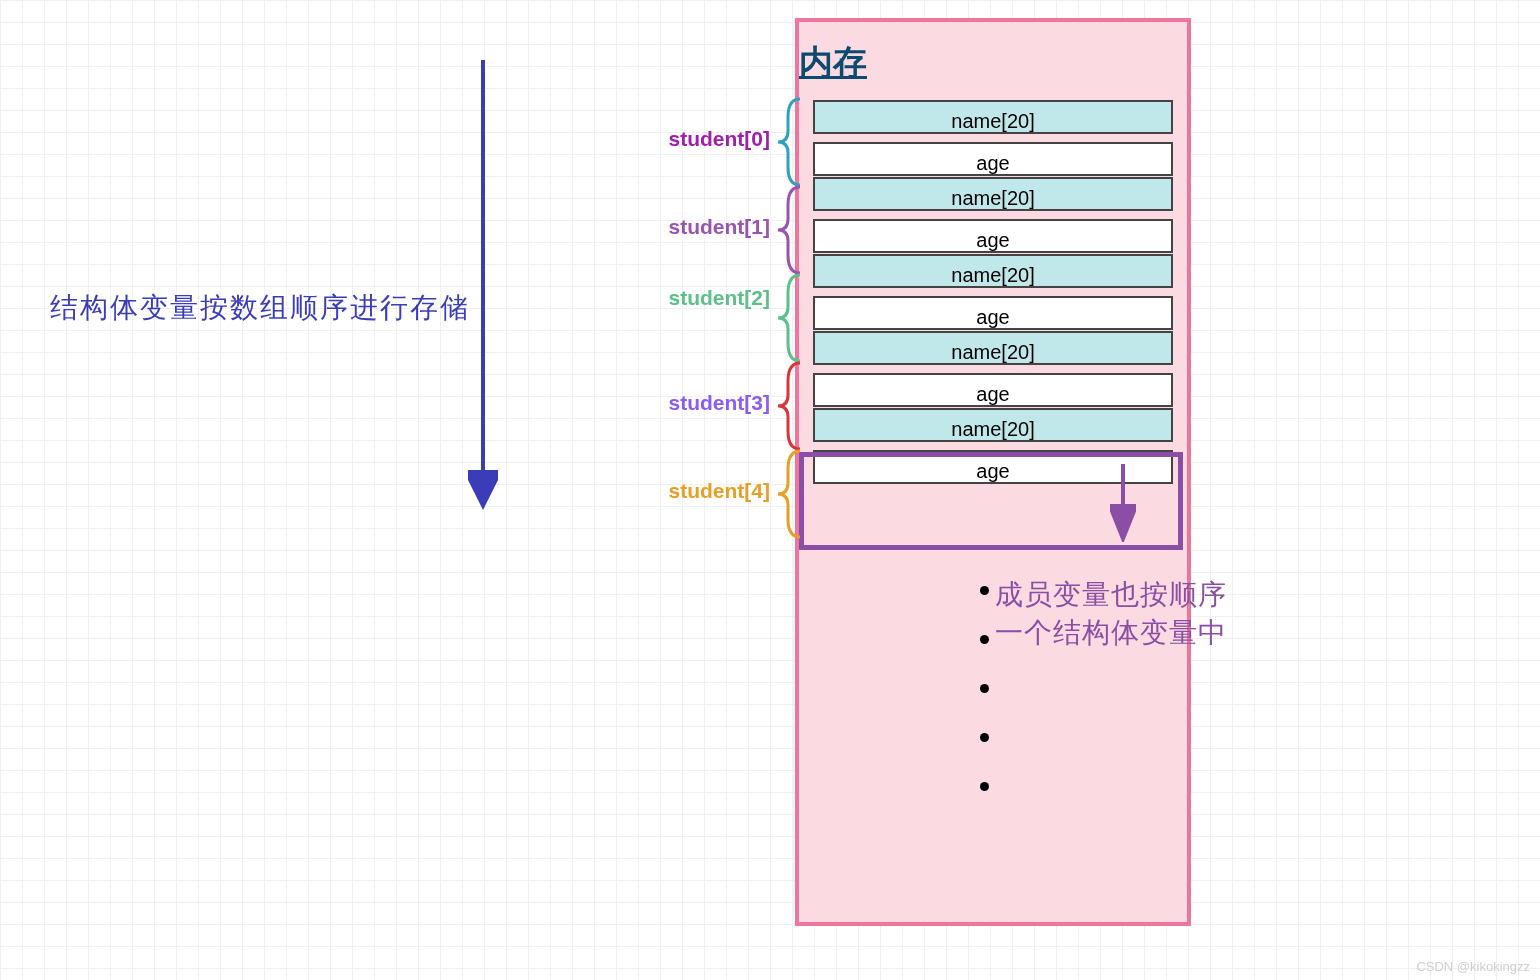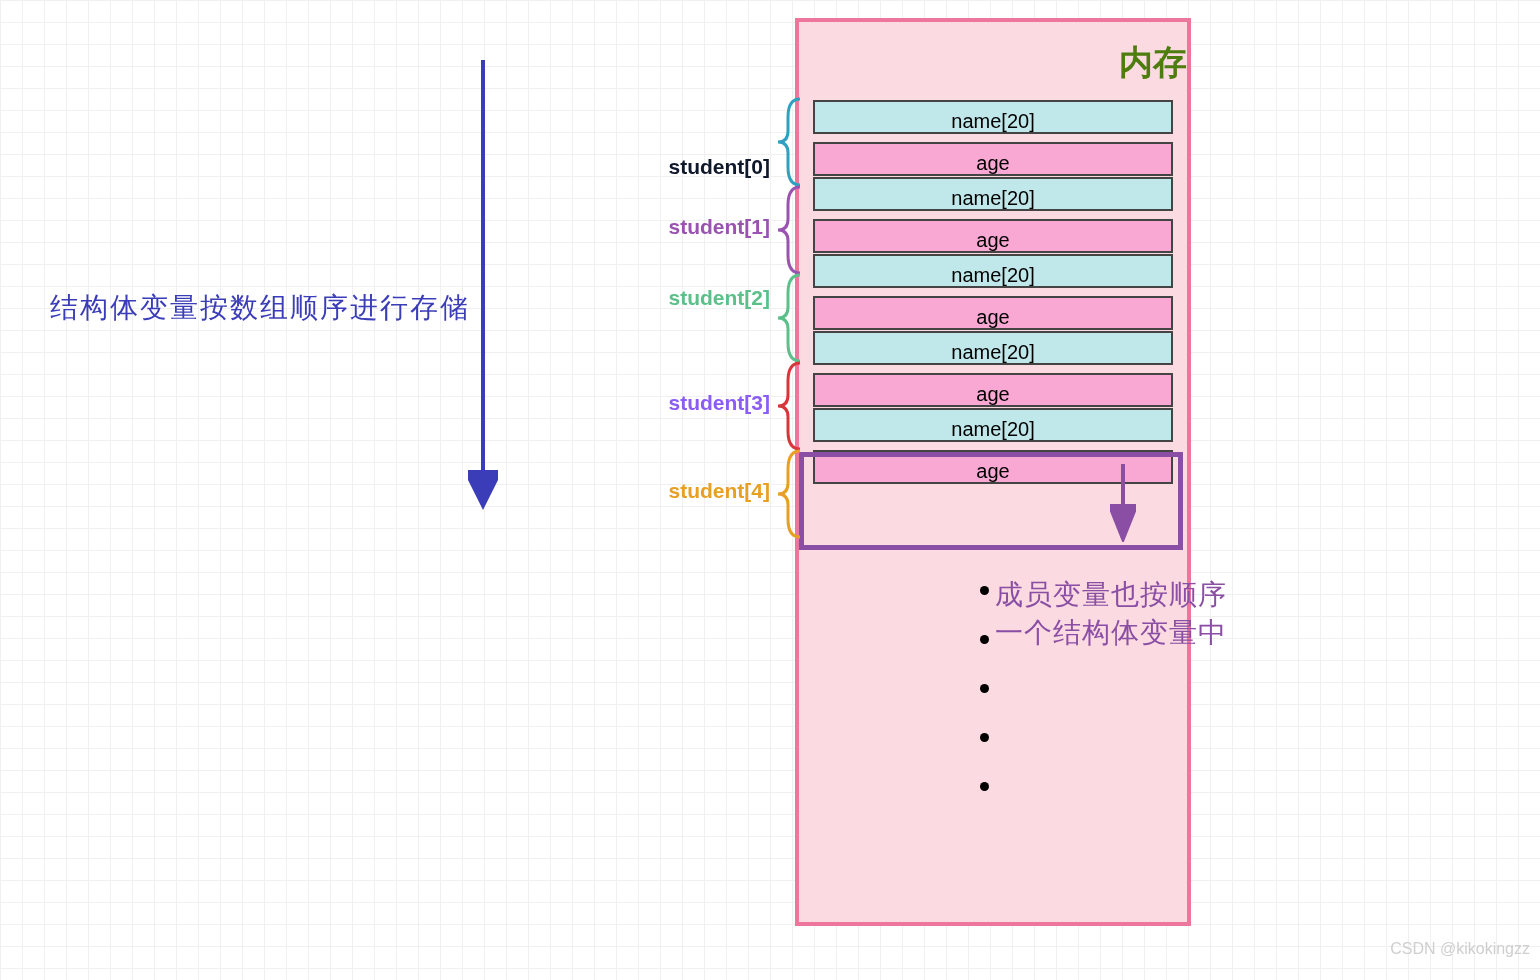--- a/index.html
+++ b/index.html
@@ -32,38 +32,39 @@
     position: absolute;
     left: 795px;
     top: 18px;
     width: 396px;
     height: 908px;
     border: 4px solid #ee759b;
     background: #fbdae2;
     box-sizing: border-box;
   }
   .memory-header {
-    text-align: right;
+    text-align: left;
     font-size: 34px;
     font-weight: 600;
     padding: 18px 0 14px 0;
-    color: #4d7c0f;
+    color: #0c4a6e;
+    text-decoration: underline;
   }
   .slot-row {
     margin: 0 14px 8px 14px;
     border: 2px solid #444;
     box-sizing: border-box;
     text-align: center;
     font-size: 20px;
     line-height: 38px;
     height: 34px;
     font-family: Arial, sans-serif;
   }
   .slot-name { background: #c0e7ea; }
-  .slot-age  { background: #f9a8d4; margin-bottom: 1px; }
+  .slot-age  { background: #ffffff; margin-bottom: 1px; }
 
   
   .purple-frame {
     position: absolute;
     left: 799px;
     top: 452px;
     width: 384px;
     height: 98px;
     border: 5px solid #8a4fa4;
     box-sizing: border-box;
@@ -73,21 +74,21 @@
   
   .student-label {
     position: absolute;
     left: 630px;
     width: 140px;
     text-align: right;
     font-size: 21px;
     font-weight: 700;
     font-family: Arial, sans-serif;
   }
-  .lbl0 { color: #0f172a; top: 127px; margin-top: 28px; }
+  .lbl0 { color: #a21caf; top: 127px; }
   .lbl1 { color: #9a53b0; top: 215px; text-align: right; }
   .lbl2 { color: #5cc08a; top: 286px; }
   .lbl3 { color: #8b5cf6; top: 391px; }
   .lbl4 { color: #e89f23; top: 479px; }
 
   
   .left-text {
     position: absolute;
     left: 50px;
     top: 289px;
@@ -136,23 +137,23 @@
   .brace0 { left: 776px; top: 97px; }
   .brace1 { left: 776px; top: 185px; }
   .brace2 { left: 776px; top: 273px; }
   .brace3 { left: 776px; top: 361px; }
   .brace4 { left: 776px; top: 449px; }
 
   
   .watermark {
     position: absolute;
     right: 10px;
-    bottom: 22px;
+    bottom: 6px;
     color: #cfcfcf;
-    font-size: 16px;
+    font-size: 13px;
     font-family: Arial, sans-serif;
   }
 </style>
 </head>
 <body>
 
 <div class="grid-bg"></div>
 
 <div class="stage">
 

